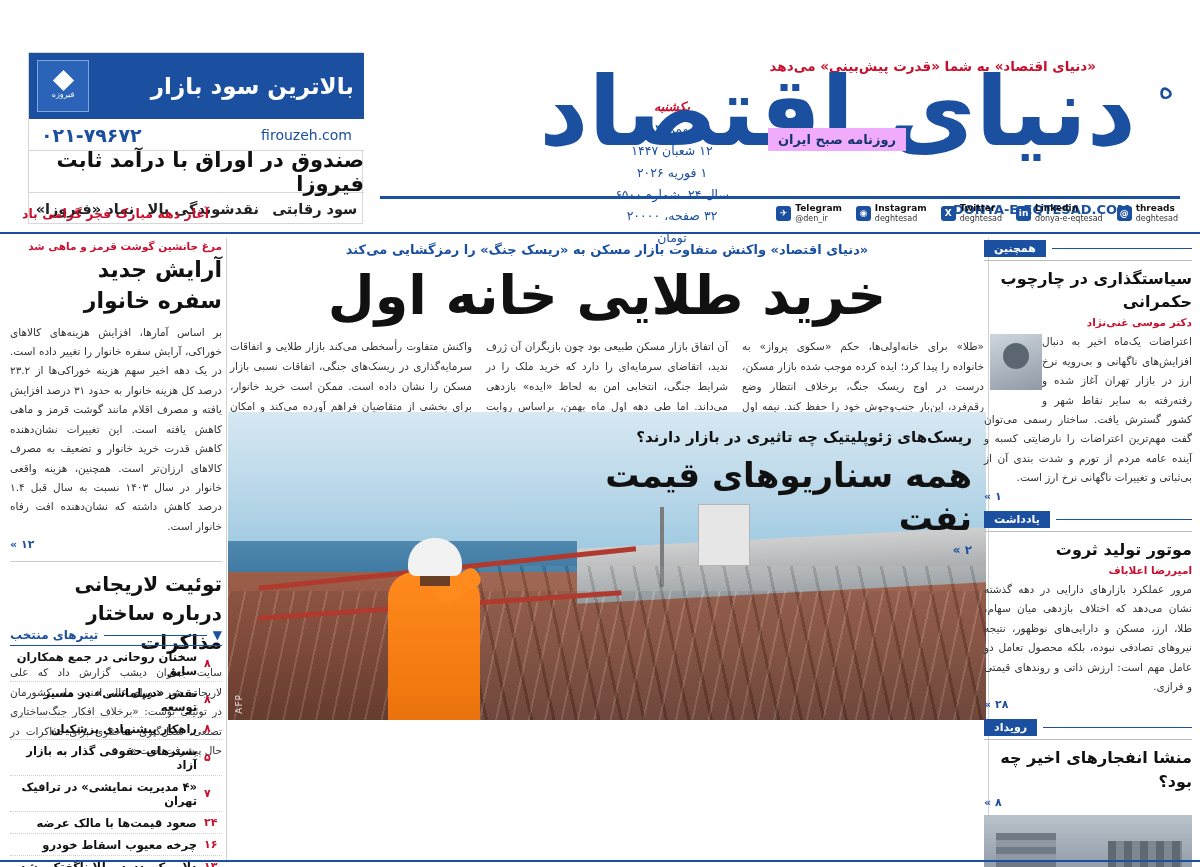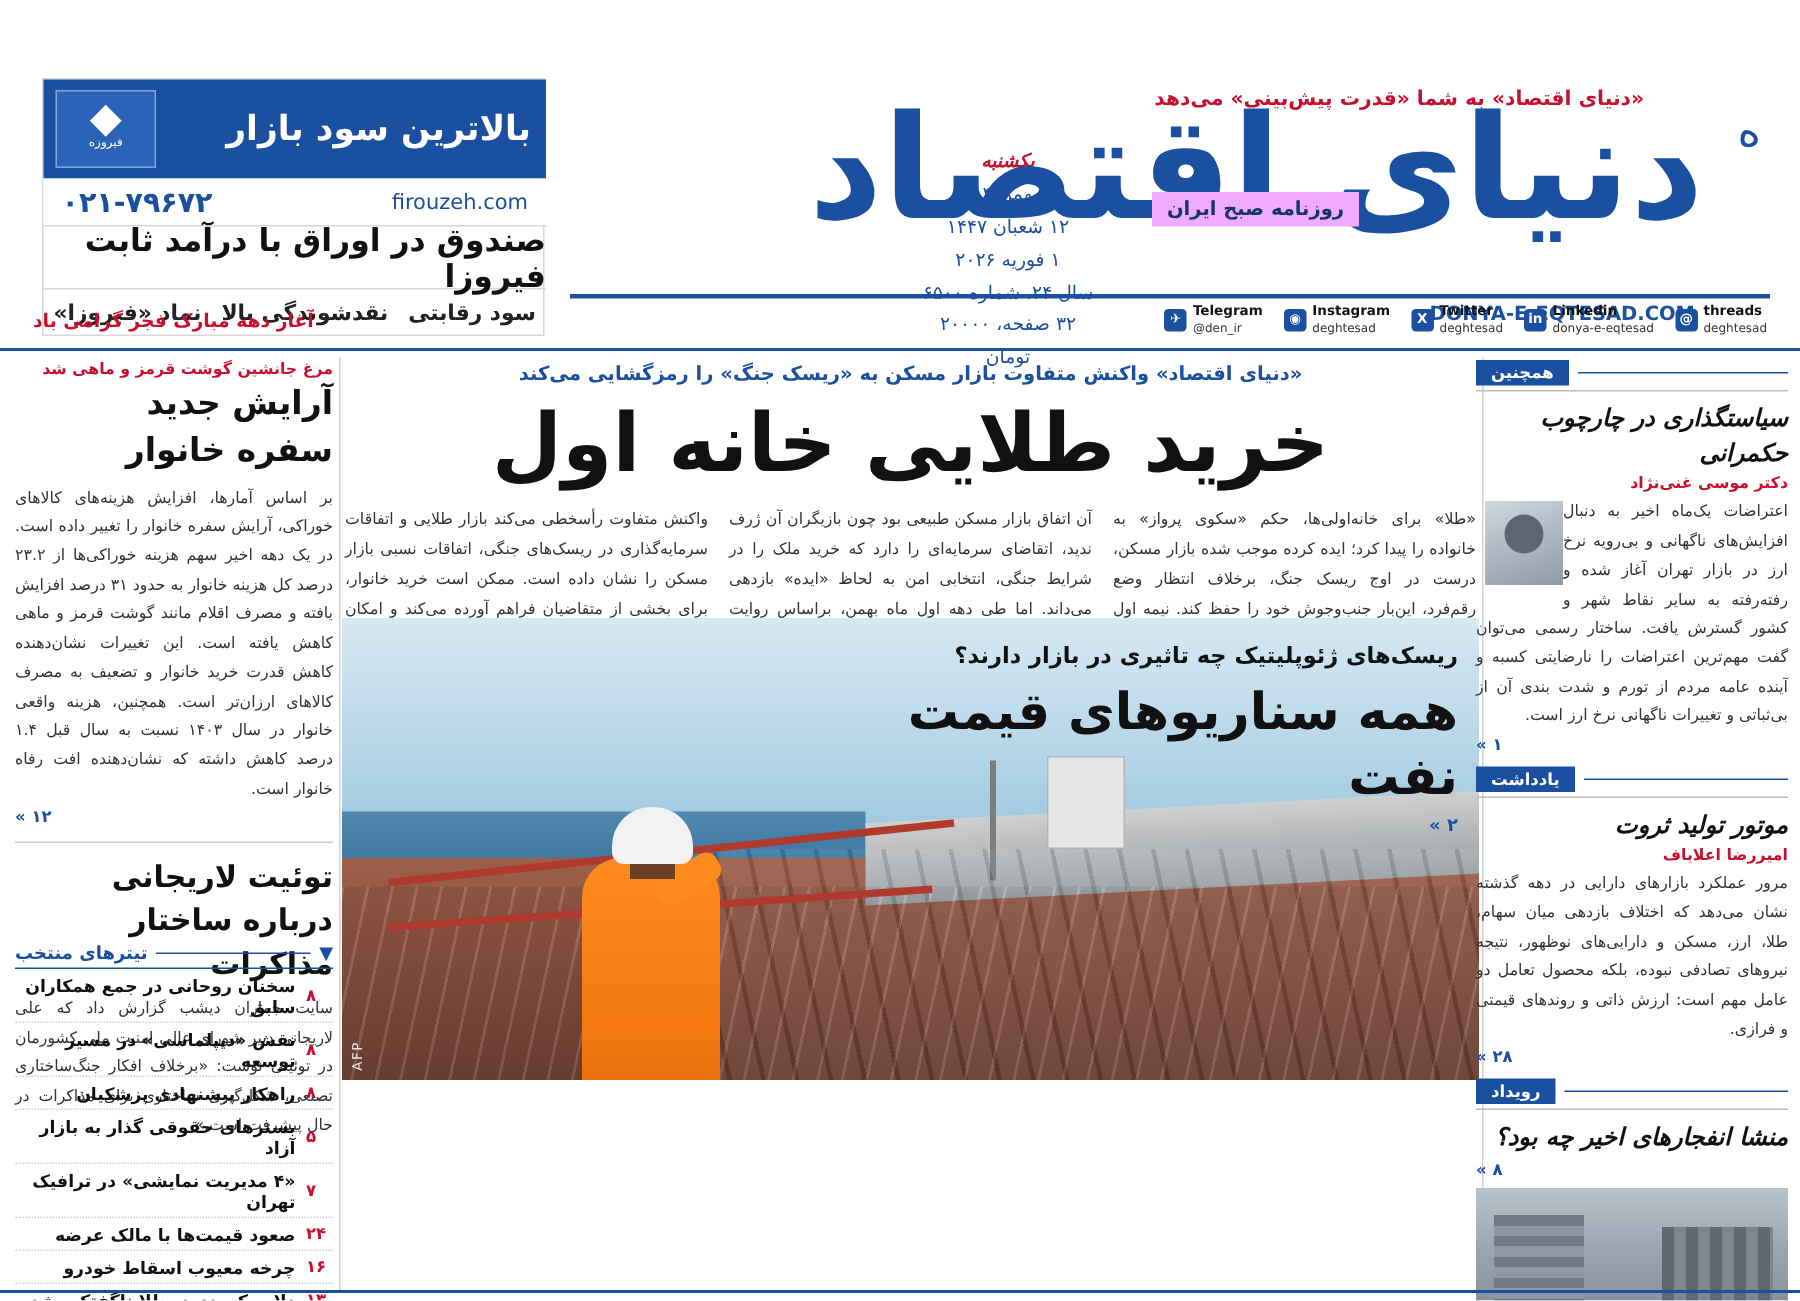--- a/index.html
+++ b/index.html
@@ -28,21 +28,21 @@
   .advert-blue {
     position: absolute; left: 0; top: 0; width: 335px; height: 66px;
     background: #1b4fa0; color: #fff;
     display: flex; align-items: center; justify-content: space-between;
     padding: 0 10px 0 8px;
   }
   .advert-blue .ad-title {
     font-size: 23px; font-weight: bold; letter-spacing: -0.5px;
   }
   .ad-logo {
-    width: 67px; height: 52px; background: #2a63b8;
+    width: 52px; height: 52px; background: #2a63b8;
     border: 1px solid #7ea6dd;
     display: flex; flex-direction: column; align-items: center; justify-content: center;
     line-height: 1;
   }
   .ad-logo .diamond {
     width: 15px; height: 15px; background: #fff; transform: rotate(45deg);
     margin-bottom: 3px;
   }
   .ad-logo .logo-txt { font-size: 8px; color: #fff; }
   .advert-phone {
@@ -137,21 +137,21 @@
     text-align: right;
   }
   .kicker {
     display: flex; align-items: center; gap: 6px; justify-content: flex-start;
     border-bottom: 1px solid #bbb; padding-bottom: 3px; margin-bottom: 6px;
   }
   .kicker .lbl {
     background: #1b4fa0; color: #fff; font-size: 11px; padding: 2px 10px; font-weight: bold;
   }
   .kicker .rule { flex: 1; height: 1px; background: #1b4fa0; }
-  .art-title { font-size: 16px; font-weight: bold; color: #111; line-height: 1.45; margin: 4px 0 3px; font-style: italic; }
+  .art-title { font-size: 16px; font-weight: bold; color: #111; line-height: 1.45; margin: 4px 0 3px; }
   .art-sub { font-size: 10.5px; color: #c8102e; font-weight: bold; margin-bottom: 4px; }
   .art-body { font-size: 10.5px; color: #333; line-height: 1.85; text-align: justify; }
   .more {
     color: #1b4fa0; font-size: 11px; font-weight: bold; text-align: left; margin-top: 2px;
   }
   .avatar-r {
     float: left; width: 52px; height: 56px; margin: 2px 0 2px 6px;
     background: linear-gradient(160deg,#cfd6de,#8f9aa6);
     position: relative; overflow: hidden;
   }

